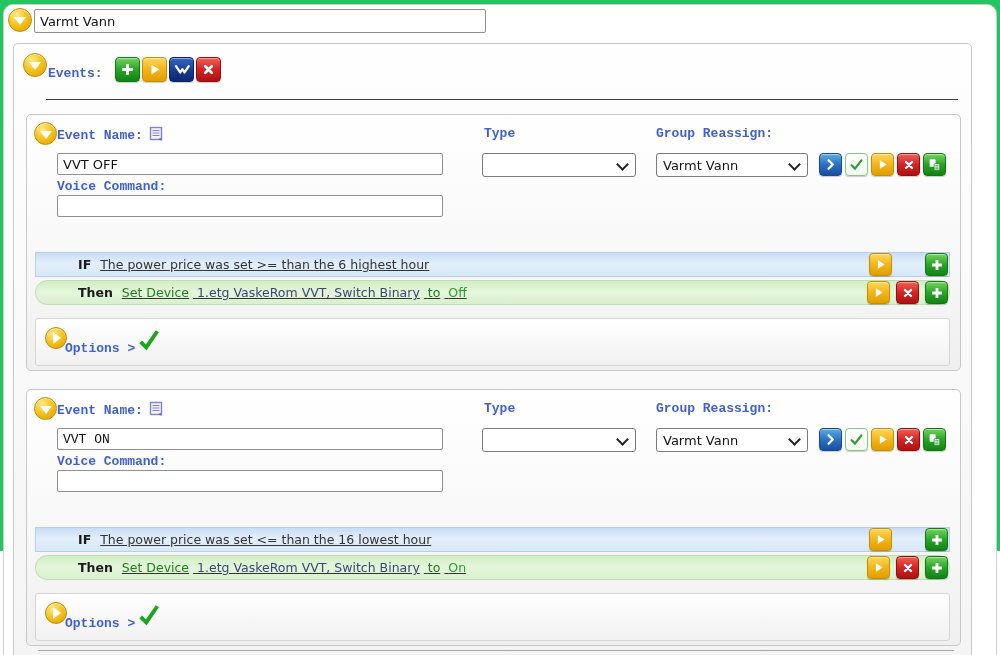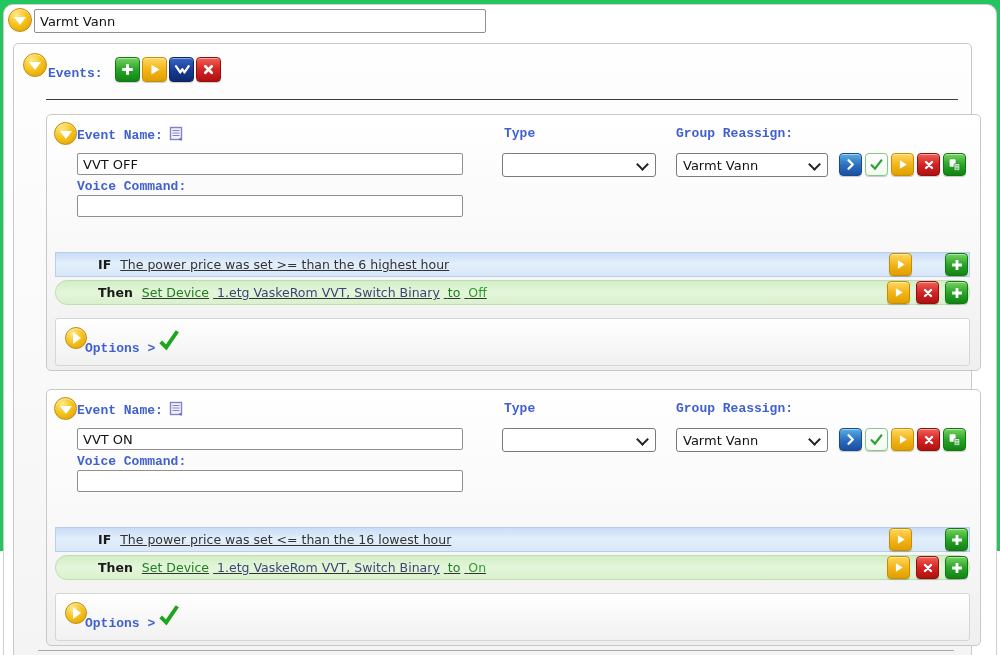--- a/index.html
+++ b/index.html
@@ -36,21 +36,21 @@
   .blue-label{color:#4060d0;font-weight:bold;font-size:13px;font-family:Liberation Mono, monospace;}
   .txtinput{position:absolute;border:1px solid #8f8f8f;border-radius:2px;font-family:inherit;
     font-size:13px;color:#111;padding:0 5px;background:#fff;height:20px;}
 
   .panel{position:absolute;left:13px;top:43px;width:957px;height:640px;
     border:1px solid #c9c9c9;border-radius:5px;
     background:linear-gradient(180deg,#fefefe 0%,#f4f4f4 100%);}
   .events-hr{position:absolute;left:32px;top:55px;width:912px;border-top:1px solid #3c3c3c;}
   .bottom-line{position:absolute;left:24px;top:606px;width:916px;border-top:1px solid #a8a8a8;}
 
-  .card{position:absolute;left:32px;width:933px;height:255px;
+  .card{position:absolute;left:12px;width:933px;height:255px;
     border:1px solid #c8c8c8;border-radius:5px;
     background:linear-gradient(180deg,#ffffff 0%,#f8f8f8 55%,#efefef 100%);}
   .card .lbl{position:absolute;white-space:nowrap;}
   .note-icon{display:inline-block;vertical-align:-3px;margin-left:5px;cursor:pointer;}
 
   .dd{position:absolute;height:22px;border:1px solid #7a7a7a;border-radius:3px;background:#fff;
     font-size:13px;color:#111;display:flex;align-items:center;padding:0 22px 0 6px;cursor:pointer;}
   .dd .chev{position:absolute;right:8px;top:6px;width:7px;height:7px;
     border-right:2px solid #222;border-bottom:2px solid #222;transform:rotate(45deg);}
 
@@ -231,21 +231,21 @@
     <div class="card" style="top:345px;">
       <div class="disc down" style="left:7px;top:7px;width:21px;height:21px;"></div>
 
       <div class="lbl blue-label" style="left:30px;top:11px;">
         <span>Event Name:</span><span class="note-icon"><svg width="16" height="16" viewBox="0 0 16 16">
               <rect x="2.5" y="1.5" width="11" height="12" fill="#f2f2fb" stroke="#8181d0" stroke-width="1.4"></rect>
               <path d="M4.5 4.5h7M4.5 7h7M4.5 9.5h7" stroke="#8181d0" stroke-width="1.1"></path>
               <path d="M10 13.5l4 1.2-1.5-3z" fill="#6a6ac2"></path>
             </svg></span>
       </div>
-      <input class="txtinput" style="left: 30px; top: 38px; width: 374px;" value="VVT ON">
+      <input class="txtinput" style="left: 30px; top: 38px; width: 374px; font-family: Liberation Mono, monospace;" value="VVT ON">
 
       <div class="lbl blue-label" style="left:30px;top:64px;">Voice Command:</div>
       <input class="txtinput" style="left: 30px; top: 80px; width: 374px;" value="">
 
       <div class="lbl blue-label" style="left:457px;top:11px;">Type</div>
       <div class="dd" style="left:455px;top:38px;width:124px;">
         <span></span>
         <span class="chev"></span>
       </div>
 

